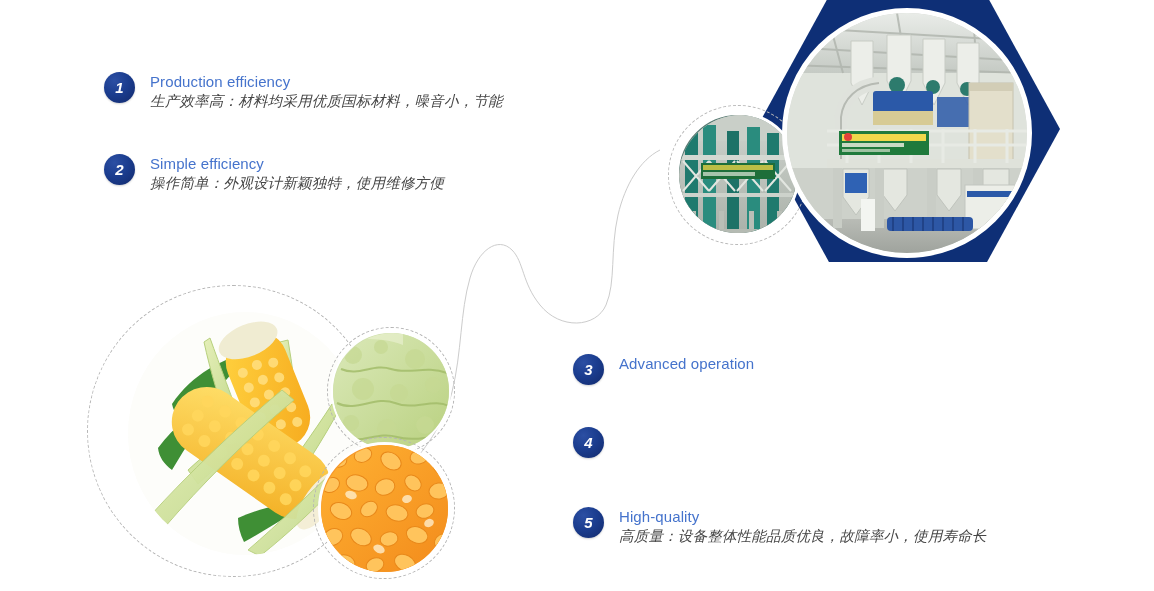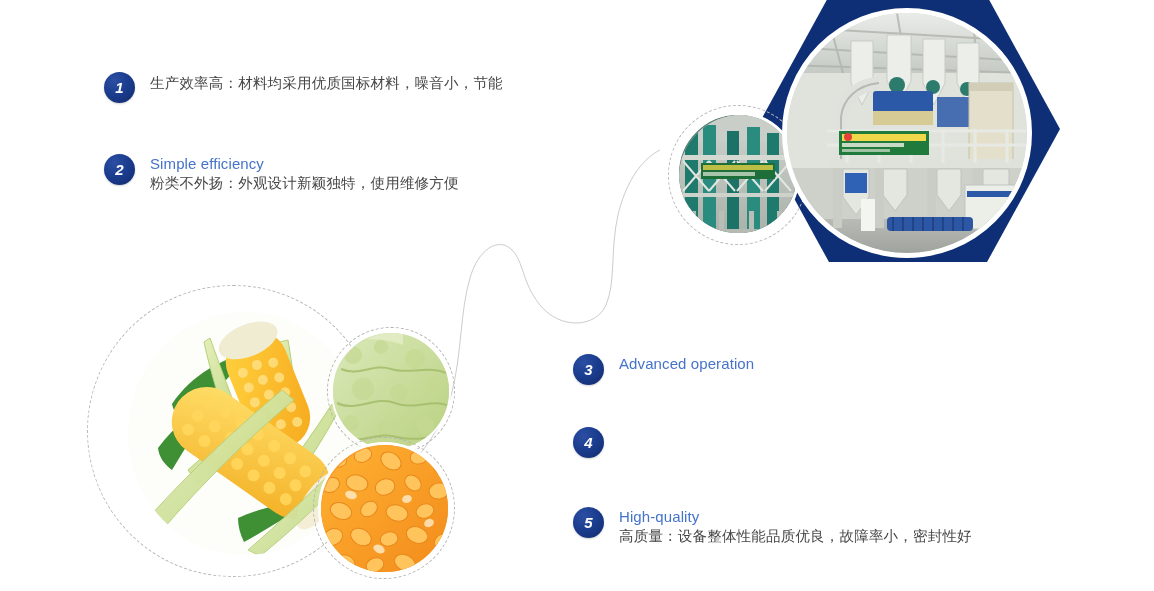--- a/index.html
+++ b/index.html
@@ -34,20 +34,21 @@
     line-height:18px;
     letter-spacing:.1px;
     white-space:nowrap;
   }
   .fdesc{
     color:#464646;
     font-size:14.5px;
     line-height:21px;
     letter-spacing:.2px;
     white-space:nowrap;
+    font-style:italic;
   }
 
   
   .hex{
     position:absolute;
     left:756px;top:-4px;
     width:304px;height:266px;
     background:#0e2f76;
     clip-path:polygon(24% 0%, 76% 0%, 100% 50%, 76% 100%, 24% 100%, 0% 50%);
   }
@@ -454,46 +455,47 @@
           <ellipse cx="58" cy="104" rx="6" ry="4" transform="rotate(24 58 104)"></ellipse>
           <ellipse cx="108" cy="78" rx="5" ry="4" transform="rotate(-26 108 78)"></ellipse>
         </g>
       </g>
     </svg>
   </div>
 
   <div class="feature" style="left:104px;top:72px;">
     <div class="badge">1</div>
     <div class="ftext">
+      <div class="ftitle">Production efficiency</div>
       <div class="fdesc">生产效率高：材料均采用优质国标材料，噪音小，节能</div>
     </div>
   </div>
 
   <div class="feature" style="left:104px;top:154px;">
     <div class="badge">2</div>
     <div class="ftext">
       <div class="ftitle">Simple efficiency</div>
-      <div class="fdesc">粉类不外扬：外观设计新颖独特，使用维修方便</div>
+      <div class="fdesc">操作简单：外观设计新颖独特，使用维修方便</div>
     </div>
   </div>
 
   <div class="feature" style="left:573px;top:354px;">
     <div class="badge">3</div>
     <div class="ftext">
       <div class="ftitle">Advanced operation</div>
     </div>
   </div>
 
   <div class="feature" style="left:573px;top:427px;">
     <div class="badge">4</div>
     <div class="ftext">
     </div>
   </div>
 
   <div class="feature" style="left:573px;top:507px;">
     <div class="badge">5</div>
     <div class="ftext">
       <div class="ftitle">High-quality</div>
-      <div class="fdesc">高质量：设备整体性能品质优良，故障率小，密封性好</div>
+      <div class="fdesc">高质量：设备整体性能品质优良，故障率小，使用寿命长</div>
     </div>
   </div>
 
 </div>
 
 </body></html>

